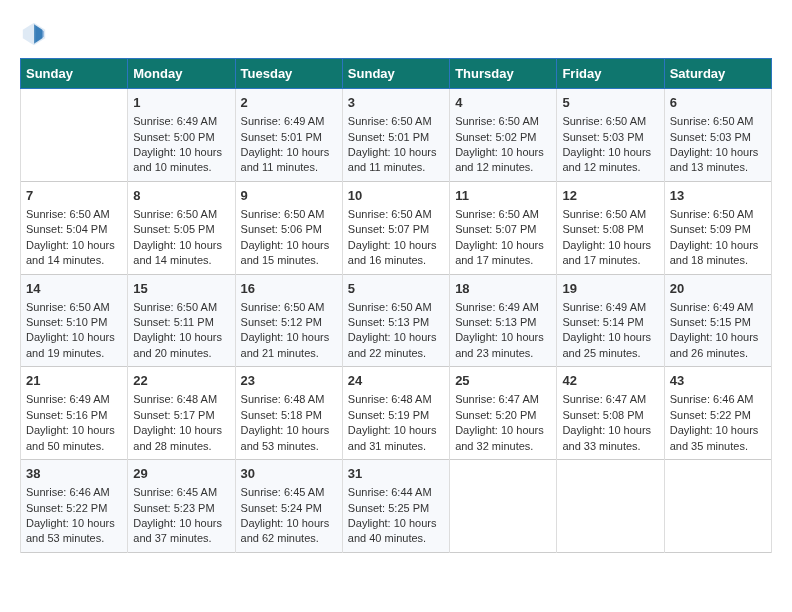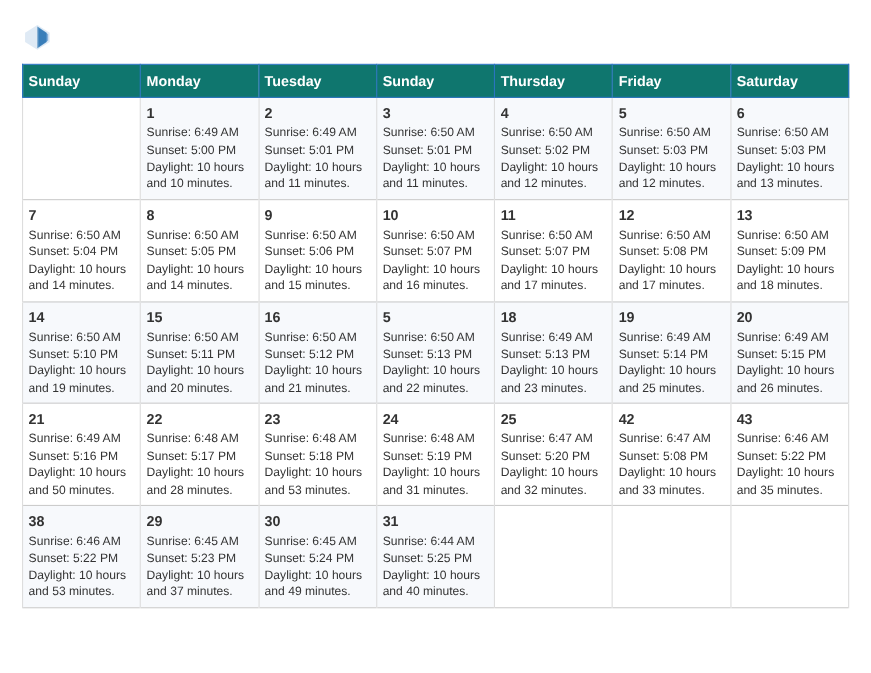--- a/index.html
+++ b/index.html
@@ -333,21 +333,21 @@
           <div>Sunrise: 6:45 AM</div>
           <div>Sunset: 5:23 PM</div>
           <div>Daylight: 10 hours</div>
           <div>and 37 minutes.</div>
         </td>
         <td>
           <span class="day-number">30</span>
           <div>Sunrise: 6:45 AM</div>
           <div>Sunset: 5:24 PM</div>
           <div>Daylight: 10 hours</div>
-          <div>and 49 minutes.</div>
+          <div>and 62 minutes.</div>
         </td>
         <td>
           <span class="day-number">31</span>
           <div>Sunrise: 6:44 AM</div>
           <div>Sunset: 5:25 PM</div>
           <div>Daylight: 10 hours</div>
           <div>and 40 minutes.</div>
         </td>
         <td class="empty-cell"></td>
         <td class="empty-cell"></td>

